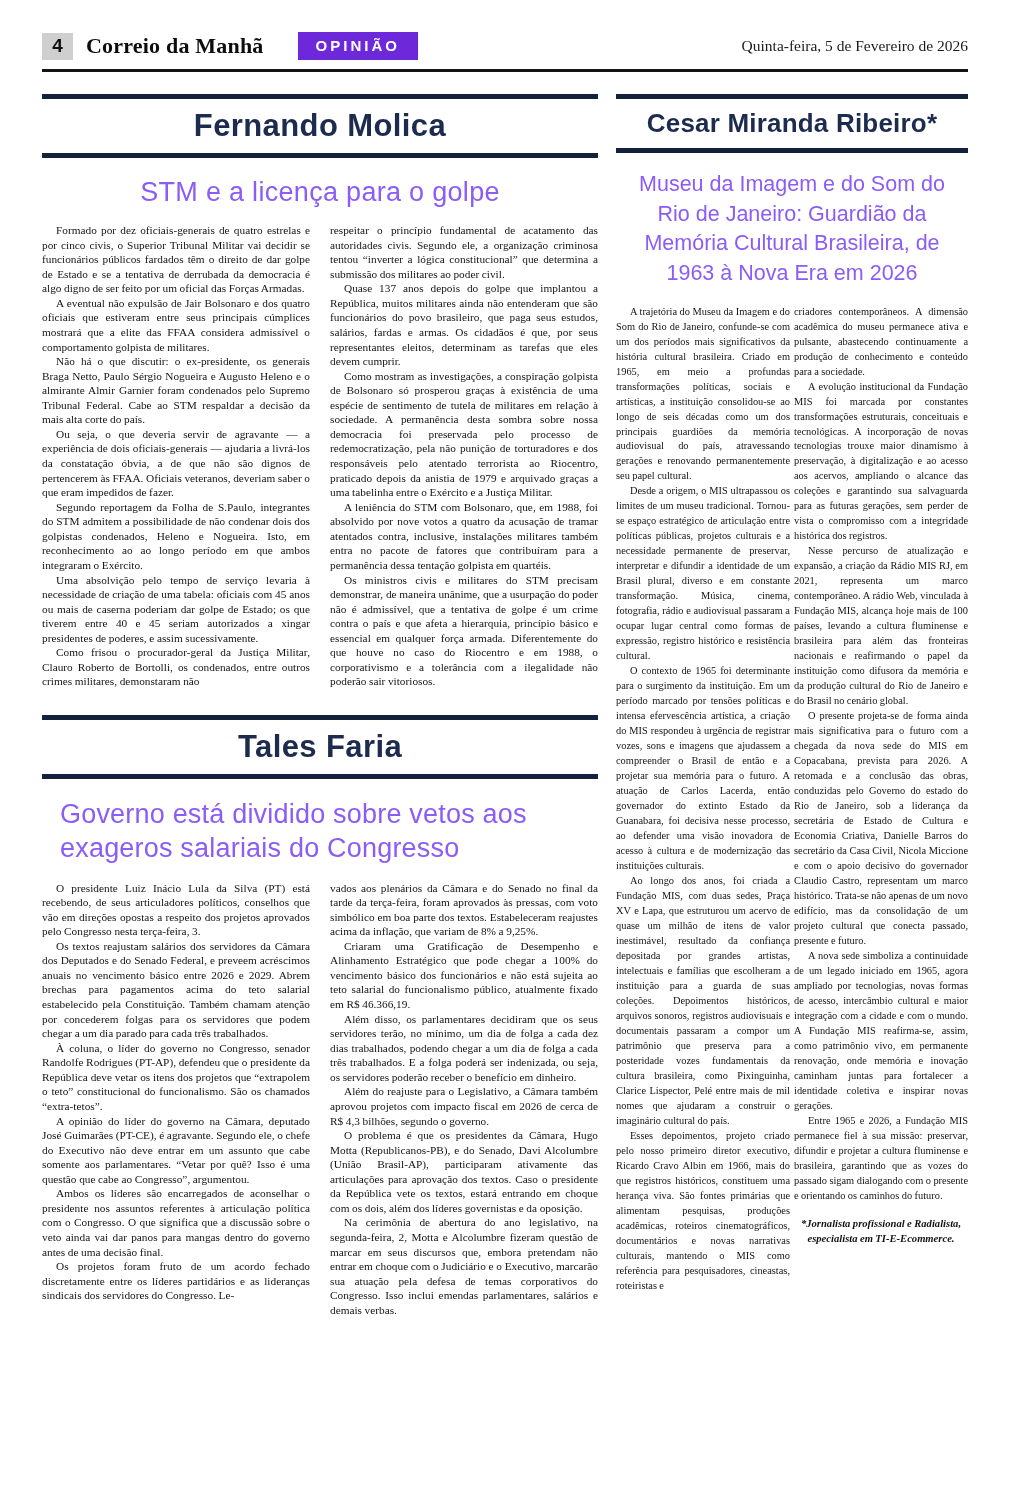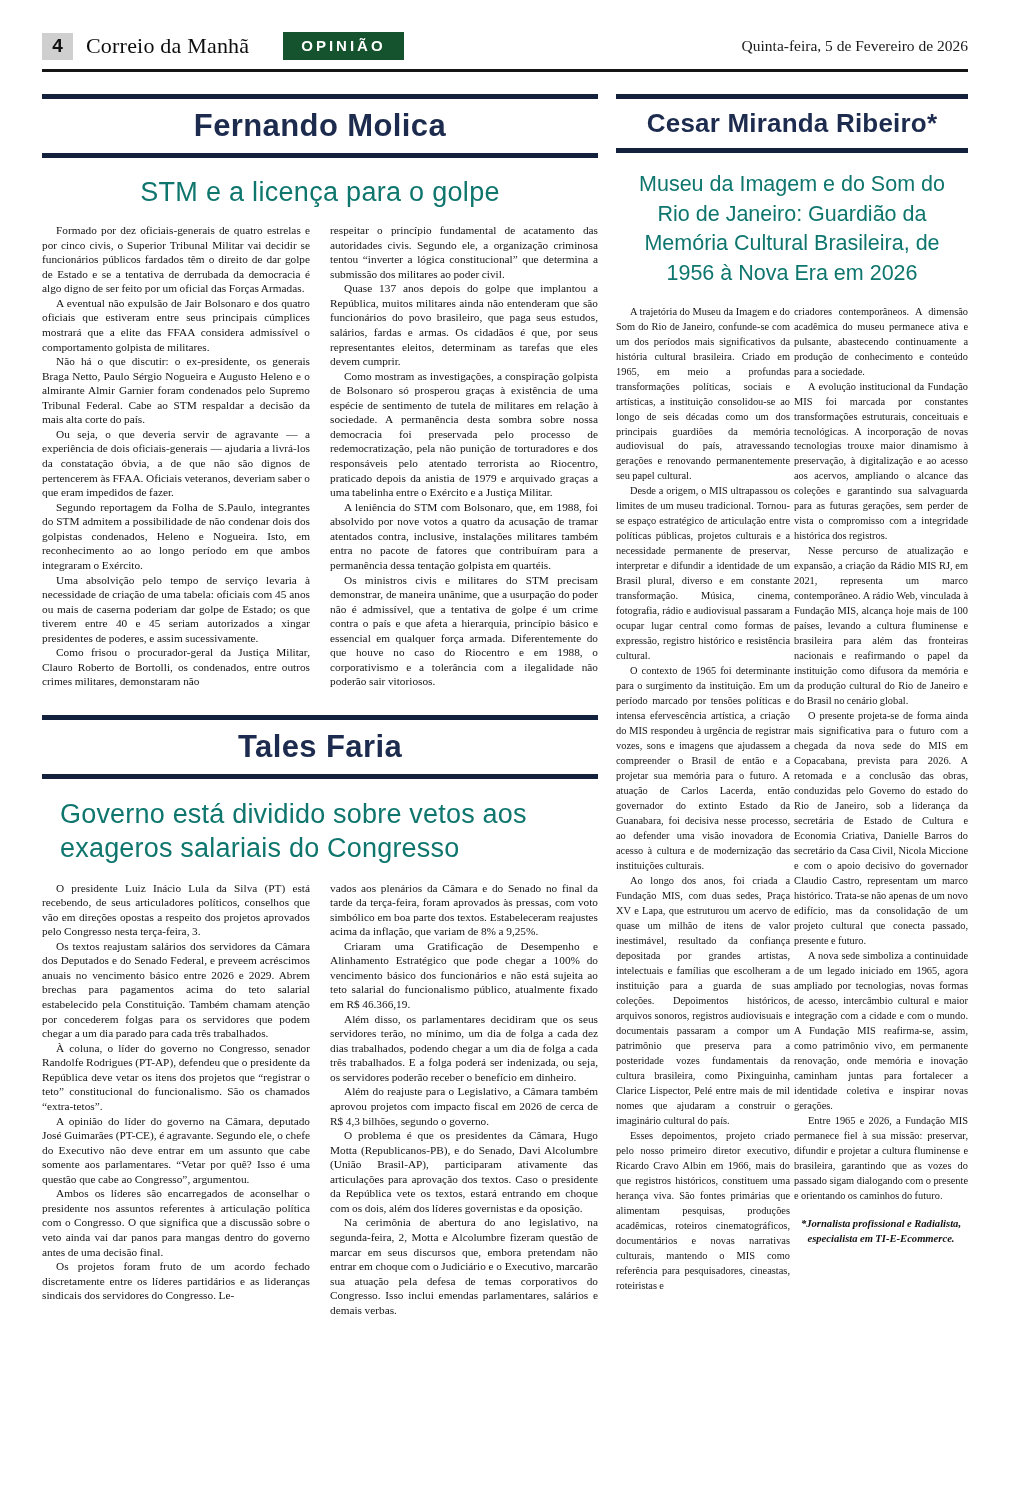--- a/index.html
+++ b/index.html
@@ -5,39 +5,39 @@
   * { box-sizing: border-box; }
   html, body { margin: 0; padding: 0; background: #ffffff; }
   body { width: 1010px; height: 1488px; font-family: "Liberation Serif", serif; color: #111; }
   .page { width: 1010px; height: 1488px; padding: 32px 42px 24px; overflow: hidden; background: #fff; }
 
   
   .masthead { display: flex; align-items: center; }
   .mast-left { display: flex; align-items: center; flex: 1; }
   .pagenum-box { width: 31px; height: 27px; background: #cfcfcf; display: flex; align-items: center; justify-content: center;
                  font: 700 19px "Liberation Sans", sans-serif; color: #111; }
-  .mast-title { font-family: "Liberation Serif", serif; font-weight: 400; font-size: 22px; color: #0d0d0d;
+  .mast-title { font-family: "Liberation Serif", serif; font-weight: 700; font-size: 22px; color: #0d0d0d;
                 margin-left: 13px; letter-spacing: 0.2px; }
-  .section-box { background: #14532d; color: #fff; font: 700 15px "Liberation Sans", sans-serif;
+  .section-box { background: #6d28d9; color: #fff; font: 700 15px "Liberation Sans", sans-serif;
                  letter-spacing: 3px; padding: 5px 18px 6px; margin-left: 34px; }
   .mast-date { font-family: "Liberation Serif", serif; font-size: 15.5px; color: #1a1a1a; white-space: nowrap; }
   .header-rule { height: 3px; background: #151515; margin-top: 9px; }
 
   
   .content { display: flex; gap: 18px; margin-top: 22px; }
   .left-region  { width: 556px; flex: none; }
   .right-region { width: 352px; flex: none; }
   .article + .article { margin-top: 26px; }
 
   
   .bar { height: 5px; background: #14213c; }
   .author { font-family: "Liberation Sans", sans-serif; font-weight: 800; font-size: 31px; color: #1d2c4e;
             text-align: center; margin: 9px 0; letter-spacing: 0.4px; }
   .cesar-article .author { font-size: 26px; letter-spacing: 0.2px; }
-  .headline { font-family: "Liberation Sans", sans-serif; font-weight: 400; color: #0f766e; }
+  .headline { font-family: "Liberation Sans", sans-serif; font-weight: 400; color: #8b5cf6; }
   .molica-head { font-size: 27px; text-align: center; margin: 19px 0 15px; letter-spacing: 0.3px; }
   .tales-head  { font-size: 27px; text-align: left;   margin: 19px 18px 15px; line-height: 1.25; letter-spacing: 0.2px; }
   .cesar-head  { font-size: 21.5px; font-weight: 500; text-align: center; margin: 17px 6px 16px; line-height: 1.38; }
 
   
   .cols { display: flex; gap: 20px; }
   .col  { flex: 1; min-width: 0; text-align: justify; font-family: "Liberation Serif", serif;
           font-size: 11.3px; line-height: 1.29; color: #141414;
           hyphens: auto; -webkit-hyphens: auto; word-spacing: -0.2px; }
   .cols-small { gap: 4px; }
@@ -94,21 +94,21 @@
 
       <section class="article tales-article">
         <div class="bar"></div>
         <h1 class="author" data-bind="articles.tales.author">Tales Faria</h1>
         <div class="bar"></div>
         <h2 class="headline tales-head" data-bind="articles.tales.headline">Governo está dividido sobre vetos aos exageros salariais do Congresso</h2>
         <div class="cols">
           <div class="col" data-bind-list="articles.tales.col1">
               <p class="para">O presidente Luiz Inácio Lula da Silva (PT) está recebendo, de seus articuladores políticos, conselhos que vão em direções opostas a respeito dos projetos aprovados pelo Congresso nesta terça-feira, 3.</p>
               <p class="para">Os textos reajustam salários dos servidores da Câmara dos Deputados e do Senado Federal, e preveem acréscimos anuais no vencimento básico entre 2026 e 2029. Abrem brechas para pagamentos acima do teto salarial estabelecido pela Constituição. Também chamam atenção por concederem folgas para os servidores que podem chegar a um dia parado para cada três trabalhados.</p>
-              <p class="para">À coluna, o líder do governo no Congresso, senador Randolfe Rodrigues (PT-AP), defendeu que o presidente da República deve vetar os itens dos projetos que “registrar o teto” constitucional do funcionalismo. São os chamados “extra-tetos”.</p>
+              <p class="para">À coluna, o líder do governo no Congresso, senador Randolfe Rodrigues (PT-AP), defendeu que o presidente da República deve vetar os itens dos projetos que “extrapolem o teto” constitucional do funcionalismo. São os chamados “extra-tetos”.</p>
               <p class="para">A opinião do líder do governo na Câmara, deputado José Guimarães (PT-CE), é agravante. Segundo ele, o chefe do Executivo não deve entrar em um assunto que cabe somente aos parlamentares. “Vetar por quê? Isso é uma questão que cabe ao Congresso”, argumentou.</p>
               <p class="para">Ambos os líderes são encarregados de aconselhar o presidente nos assuntos referentes à articulação política com o Congresso. O que significa que a discussão sobre o veto ainda vai dar panos para mangas dentro do governo antes de uma decisão final.</p>
               <p class="para">Os projetos foram fruto de um acordo fechado discretamente entre os líderes partidários e as lideranças sindicais dos servidores do Congresso. Le-</p>
             </div>
           <div class="col cont-first" data-bind-list="articles.tales.col2">
               <p class="para">vados aos plenários da Câmara e do Senado no final da tarde da terça-feira, foram aprovados às pressas, com voto simbólico em boa parte dos textos. Estabeleceram reajustes acima da inflação, que variam de 8% a 9,25%.</p>
               <p class="para">Criaram uma Gratificação de Desempenho e Alinhamento Estratégico que pode chegar a 100% do vencimento básico dos funcionários e não está sujeita ao teto salarial do funcionalismo público, atualmente fixado em R$ 46.366,19.</p>
               <p class="para">Além disso, os parlamentares decidiram que os seus servidores terão, no mínimo, um dia de folga a cada dez dias trabalhados, podendo chegar a um dia de folga a cada três trabalhados. E a folga poderá ser indenizada, ou seja, os servidores poderão receber o benefício em dinheiro.</p>
               <p class="para">Além do reajuste para o Legislativo, a Câmara também aprovou projetos com impacto fiscal em 2026 de cerca de R$ 4,3 bilhões, segundo o governo.</p>
               <p class="para">O problema é que os presidentes da Câmara, Hugo Motta (Republicanos-PB), e do Senado, Davi Alcolumbre (União Brasil-AP), participaram ativamente das articulações para aprovação dos textos. Caso o presidente da República vete os textos, estará entrando em choque com os dois, além dos líderes governistas e da oposição.</p>
@@ -118,21 +118,21 @@
       </section>
 
     </div>
 
     <div class="right-region">
 
       <section class="article cesar-article">
         <div class="bar"></div>
         <h1 class="author" data-bind="articles.cesar.author">Cesar Miranda Ribeiro*</h1>
         <div class="bar"></div>
-        <h2 class="headline cesar-head" data-bind="articles.cesar.headline">Museu da Imagem e do Som do Rio de Janeiro: Guardião  da Memória Cultural Brasileira, de 1956 à Nova Era em  2026</h2>
+        <h2 class="headline cesar-head" data-bind="articles.cesar.headline">Museu da Imagem e do Som do Rio de Janeiro: Guardião  da Memória Cultural Brasileira, de 1963 à Nova Era em  2026</h2>
         <div class="cols cols-small">
           <div class="col" data-bind-list="articles.cesar.col1">
               <p class="para">A trajetória do Museu da Imagem e do Som do Rio de  Janeiro, confunde-se com um dos períodos mais  significativos da história cultural brasileira. Criado em  1965, em meio a profundas transformações políticas,  sociais e artísticas, a instituição consolidou-se ao longo de  seis décadas como um dos principais guardiões da  memória audiovisual do país, atravessando gerações e  renovando permanentemente seu papel cultural.</p>
               <p class="para">Desde a origem, o MIS ultrapassou os limites de um museu tradicional. Tornou-se espaço estratégico de articulação  entre políticas públicas, projetos culturais e a necessidade  permanente de preservar, interpretar e difundir a  identidade de um Brasil plural, diverso e em constante  transformação. Música, cinema, fotografia, rádio e  audiovisual passaram a ocupar lugar central como formas  de expressão, registro histórico e resistência cultural.</p>
               <p class="para">O contexto de 1965 foi determinante para o surgimento da  instituição. Em um período marcado por tensões políticas  e intensa efervescência artística, a criação do MIS respondeu à urgência de registrar vozes, sons e imagens  que ajudassem a compreender o Brasil de então e a projetar sua memória para o futuro. A atuação de Carlos  Lacerda, então governador do extinto Estado da Guanabara, foi decisiva nesse processo, ao defender uma  visão inovadora de acesso à cultura e de modernização das instituições culturais.</p>
               <p class="para">Ao longo dos anos, foi criada a Fundação MIS, com duas  sedes, Praça XV e Lapa, que estruturou um acervo de quase  um milhão de itens de valor inestimável, resultado da  confiança depositada por grandes artistas, intelectuais e  famílias que escolheram a instituição para a guarda de suas  coleções. Depoimentos históricos, arquivos sonoros, registros audiovisuais e documentais passaram a compor  um patrimônio que preserva para a posteridade vozes fundamentais da cultura brasileira, como Pixinguinha,  Clarice Lispector, Pelé entre mais de mil nomes que ajudaram a construir o imaginário cultural do país.</p>
               <p class="para">Esses depoimentos, projeto criado pelo nosso primeiro  diretor executivo, Ricardo Cravo Albin em 1966, mais do  que registros históricos, constituem uma herança viva. São  fontes primárias que alimentam pesquisas, produções  acadêmicas, roteiros cinematográficos, documentários e  novas narrativas culturais, mantendo o MIS como referência  para pesquisadores, cineastas, roteiristas e</p>
             </div>
           <div class="col cont-first">
             <div data-bind-list="articles.cesar.col2">

